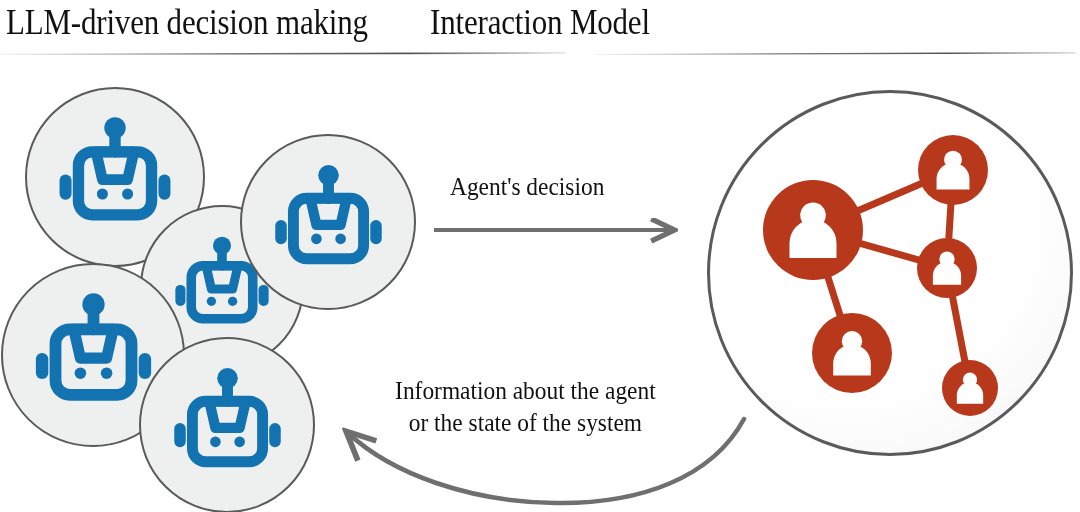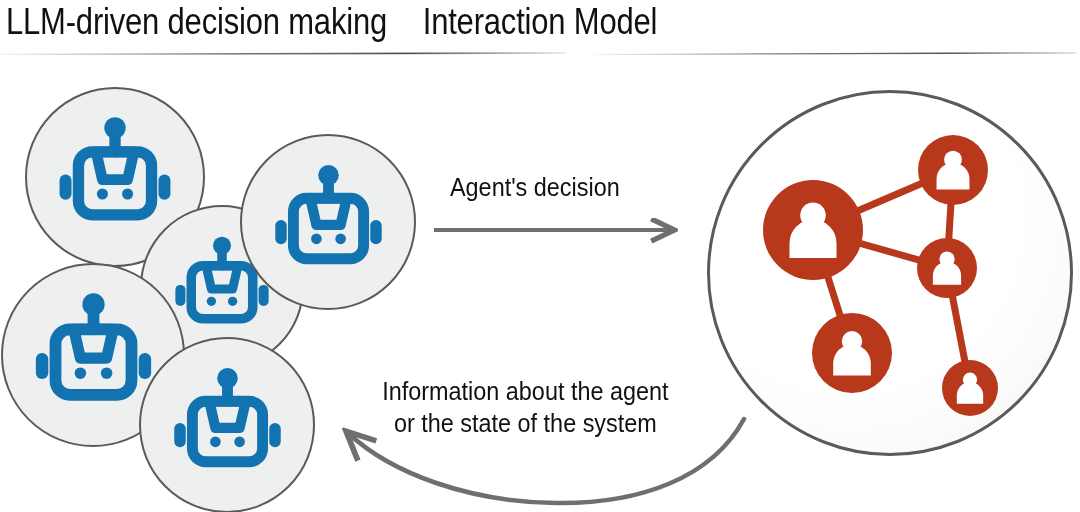--- a/index.html
+++ b/index.html
@@ -6,21 +6,21 @@
     margin: 0;
     padding: 0;
     background: #ffffff;
   }
   #canvas {
     position: relative;
     width: 1080px;
     height: 512px;
     background: #ffffff;
     overflow: hidden;
-    font-family: Liberation Sans, sans-serif;
+    font-family: Liberation Serif, serif;
   }
 
   
   .heading {
     position: absolute;
     color: #111111;
     font-size: 36px;
     line-height: 40px;
     font-weight: 400;
     letter-spacing: -0.2px;

